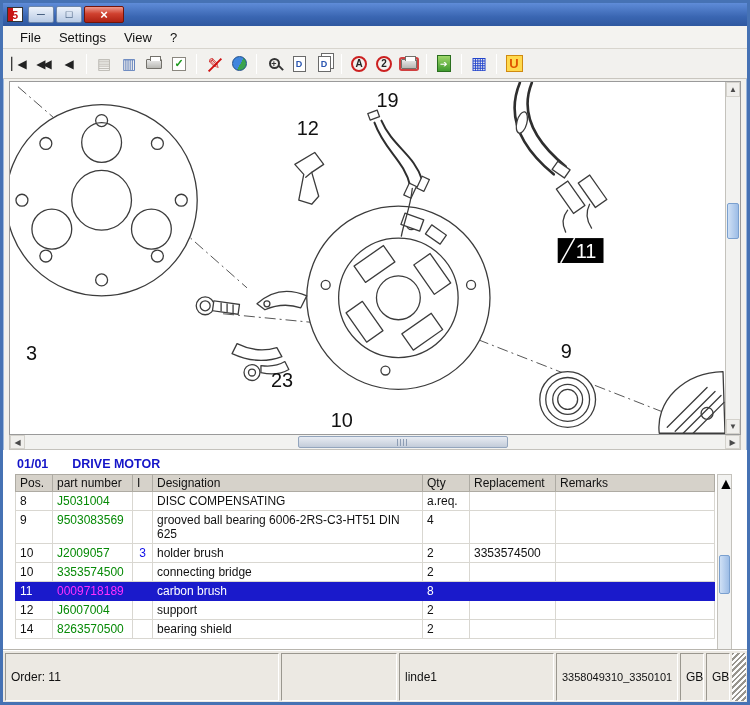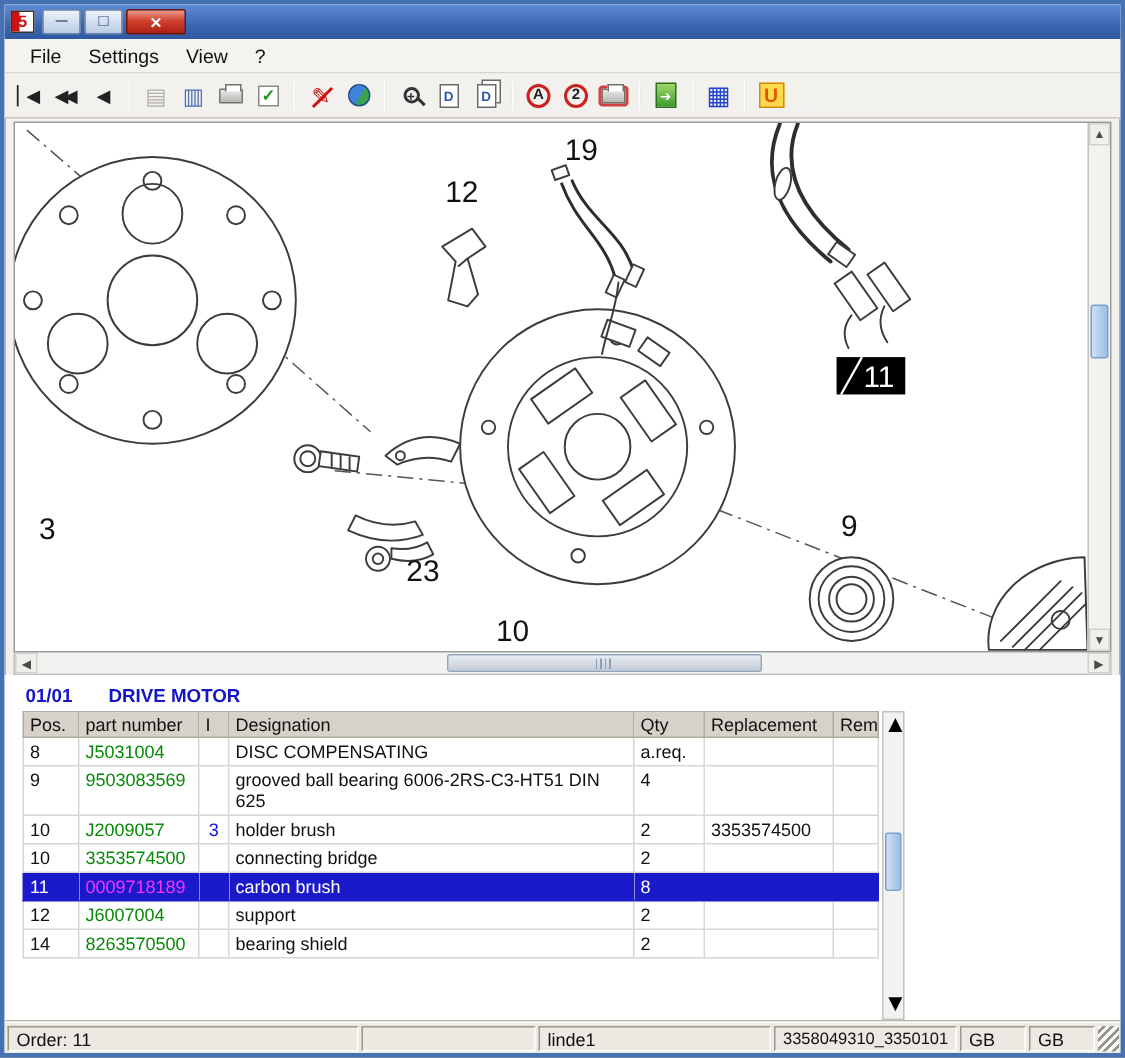--- a/index.html
+++ b/index.html
@@ -83,42 +83,42 @@
   .sb-track-v { flex:1; position:relative; }
   .sb-thumb-v { position:absolute; left:1px; right:1px; background:linear-gradient(90deg,#cfe0f5,#9dbde6); border:1px solid #7aa0cf; border-radius:2px; }
   .hscroll { flex:0 0 15px; margin:0 6px; border:1px solid #c4c2bc; border-top:none; background:#f2f2f0; display:flex; }
   .sb-track-h { flex:1; position:relative; }
   .sb-thumb-h { position:absolute; top:1px; bottom:1px; background:linear-gradient(#e8ecf3,#c3ccd9); border:1px solid #93a5bd; border-radius:2px; display:flex; align-items:center; justify-content:center; }
   .grip-lines { width:12px; height:7px; background:repeating-linear-gradient(90deg,#8d9db4 0 1px,transparent 1px 3px); }
   
   .lower { flex:1; background:#fff; padding:3px 6px 0 6px; display:flex; flex-direction:column; overflow:hidden; }
   .section-hdr { flex:0 0 21px; display:flex; align-items:center; gap:24px; padding-left:8px; font-size:12.5px; font-weight:bold; color:#1414c8; }
   .table-zone { display:flex; align-items:flex-start; }
-  table.parts { border-collapse:collapse; table-layout:fixed; width:571px; margin-left:6px; font-size:12px; color:#111; }
+  table.parts { border-collapse:collapse; table-layout:fixed; width:700px; margin-left:6px; font-size:12px; color:#111; }
   table.parts th {
     background:#d6d2ca; border:1px solid #aeaba3; font-weight:normal; text-align:left;
     padding:1px 4px; height:16px; white-space:nowrap; overflow:hidden;
   }
   table.parts td { border:1px solid #d9d7d1; padding:2px 4px; height:19px; vertical-align:top; overflow:hidden; }
   td.c-part { color:#068a06;margin-left:38px; }
   td.c-i { color:#1010e8; text-align:center; }
   tr.selected td { background:#1a1acb; color:#fff; border-color:#1a1acb; }
   tr.selected td.c-part { color:#ff30ff; }
   .tbl-vscroll { width:15px; height:206px; margin-left:2px; border:1px solid #c4c2bc; background:#f2f2f0; display:flex; flex-direction:column; }
   
   .statusbar {
     flex:0 0 21px; background:#ece9e3; border-top:1px solid #fff; box-shadow:0 -1px 0 #b8b5ae;
     display:flex; align-items:stretch; gap:2px; padding:2px 1px 1px 2px; font-size:12px; color:#111;
   }
-  .sb-seg { border:1px solid; border-color:#9a978f #fff #fff #9a978f; padding:0 5px; display:flex; align-items:center; white-space:nowrap; overflow:hidden; }
+  .sb-seg { border:1px solid; border-color:#9a978f #fff #fff #9a978f; padding:16px 5px; display:flex; align-items:center; white-space:nowrap; overflow:hidden; }
   .sb-seg.s1 { flex:1; }
   .sb-seg.s2 { width:116px; }
   .sb-seg.s3 { width:155px; }
   .sb-seg.s4 { width:122px; font-size:11px; }
-  .sb-seg.s5, .sb-seg.s6 { width:44px; }
+  .sb-seg.s5, .sb-seg.s6 { width:24px; }
   .resize-grip { width:14px; background:repeating-linear-gradient(315deg,#fdfdfd 0 2px,#98958e 2px 4px); }
 </style>
 </head>
 <body>
 
 <div class="window">
 
   <div class="titlebar">
     <div class="app-icon">5</div>
     <div class="win-btns">

